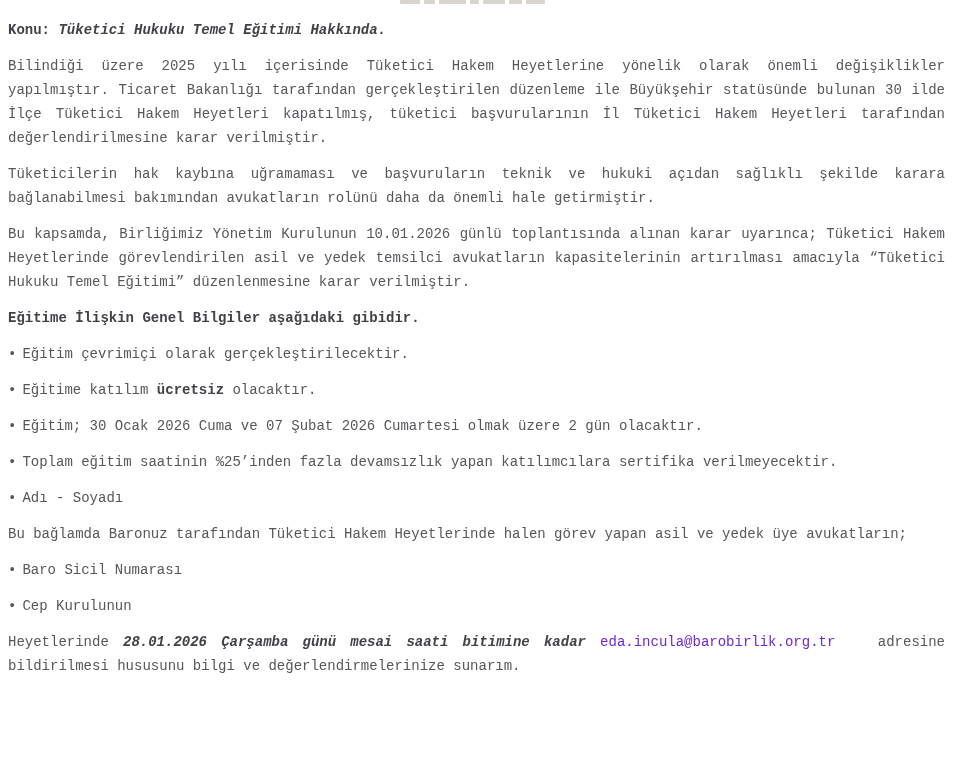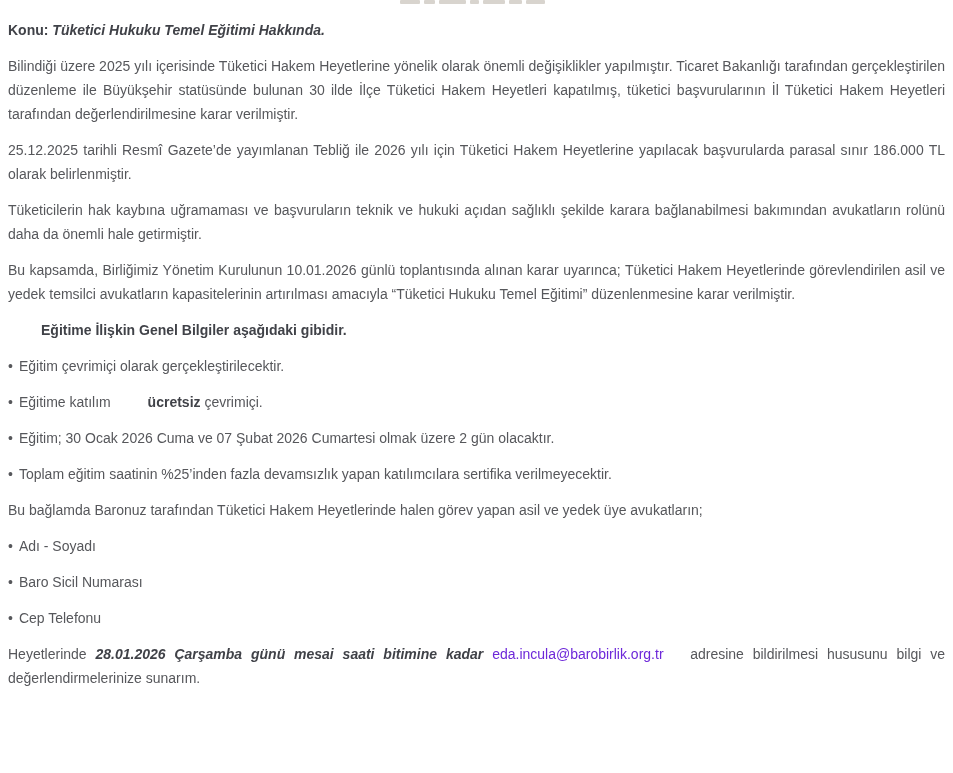--- a/index.html
+++ b/index.html
@@ -34,25 +34,25 @@
     height: 4px;
     background: #d8d4ce;
     border-radius: 1px;
   }
   .spacer-top {
     height: 18px;
   }
   p {
     margin: 0 0 12px 0;
     text-align: justify;
+    font-family: Liberation Mono, monospace;
   }
   .bold {
     font-weight: bold;
     color: #404248;
-    margin-left: 33px;
   }
   .bolditalic {
     font-weight: bold;
     font-style: italic;
     color: #404248;
   }
   .subject-label {
     font-weight: bold;
     color: #404248;
   }
@@ -76,40 +76,39 @@
     <i style="width:19px"></i>
 </div>
 
 <div class="doc">
   <div class="spacer-top"></div>
 
   <p><span class="subject-label">Konu:</span> <em class="bolditalic">Tüketici Hukuku Temel Eğitimi Hakkında.</em></p>
 
   <p>Bilindiği üzere 2025 yılı içerisinde Tüketici Hakem Heyetlerine yönelik olarak önemli değişiklikler yapılmıştır. Ticaret Bakanlığı tarafından gerçekleştirilen düzenleme ile Büyükşehir statüsünde bulunan 30 ilde İlçe Tüketici Hakem Heyetleri kapatılmış, tüketici başvurularının İl Tüketici Hakem Heyetleri tarafından değerlendirilmesine karar verilmiştir.</p>
 
-  <p>25.12.2025 tarihli Resmî Gazete’de yayımlanan Tebliğ ile 2026 yılı için Tüketici Hakem Heyetlerine yapılacak başvurularda parasal sınır 186.000 TL olarak belirlenmiştir.</p>
 
   <p>Tüketicilerin hak kaybına uğramaması ve başvuruların teknik ve hukuki açıdan sağlıklı şekilde karara bağlanabilmesi bakımından avukatların rolünü daha da önemli hale getirmiştir.</p>
 
   <p>Bu kapsamda, Birliğimiz Yönetim Kurulunun 10.01.2026 günlü toplantısında alınan karar uyarınca; Tüketici Hakem Heyetlerinde görevlendirilen asil ve yedek temsilci avukatların kapasitelerinin artırılması amacıyla “Tüketici Hukuku Temel Eğitimi” düzenlenmesine karar verilmiştir.</p>
 
   <p><span class="bold">Eğitime İlişkin Genel Bilgiler aşağıdaki gibidir.</span></p>
 
   <p><span class="bullet-dot">•</span><span>Eğitim çevrimiçi olarak gerçekleştirilecektir.</span></p>
 
-  <p><span class="bullet-dot">•</span><span>Eğitime katılım</span> <span class="bold">ücretsiz</span> <span>çevrimiçi.</span></p>
+  <p><span class="bullet-dot">•</span><span>Eğitime katılım</span> <span class="bold">ücretsiz</span> <span>olacaktır.</span></p>
 
 
   <p><span class="bullet-dot">•</span><span>Eğitim; 30 Ocak 2026 Cuma ve 07 Şubat 2026 Cumartesi olmak üzere 2 gün olacaktır.</span></p>
 
   <p><span class="bullet-dot">•</span><span>Toplam eğitim saatinin %25’inden fazla devamsızlık yapan katılımcılara sertifika verilmeyecektir.</span></p>
 
+  <p><span class="bullet-dot">•</span><span>Adı - Soyadı</span></p>
+
   <p>Bu bağlamda Baronuz tarafından Tüketici Hakem Heyetlerinde halen görev yapan asil ve yedek üye avukatların;</p>
-
-  <p><span class="bullet-dot">•</span><span>Adı - Soyadı</span></p>
 
   <p><span class="bullet-dot">•</span><span>Baro Sicil Numarası</span></p>
 
-  <p><span class="bullet-dot">•</span><span>Cep Telefonu</span></p>
+  <p><span class="bullet-dot">•</span><span>Cep Kurulunun</span></p>
 
 
   <p><span>Heyetlerinde</span> <span class="bolditalic">28.01.2026 Çarşamba günü mesai saati bitimine kadar</span> <a href="#" class="email-link" style="color: #6d28d9;">eda.incula@barobirlik.org.tr</a> <span>&nbsp;&nbsp;adresine bildirilmesi hususunu bilgi ve değerlendirmelerinize sunarım.</span></p>
 </div>
 
 </body></html>

